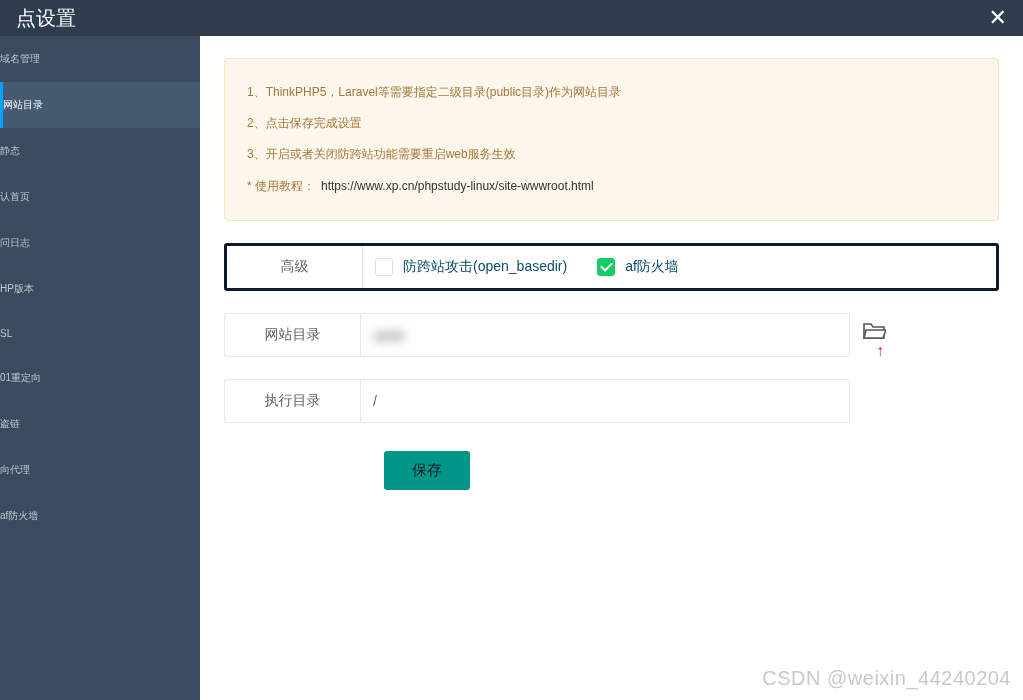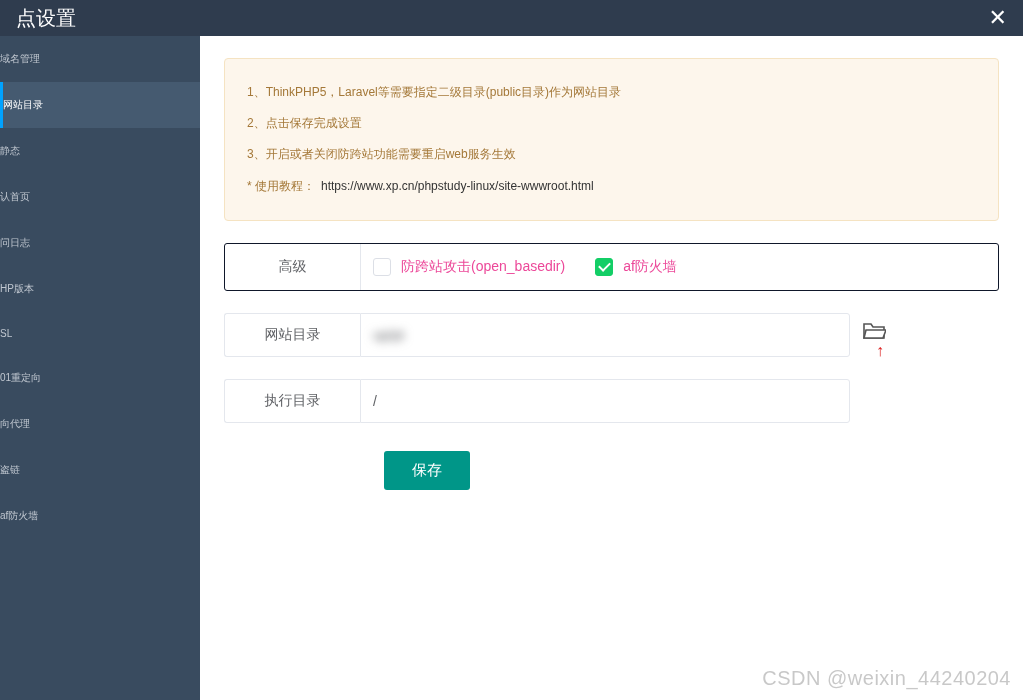--- a/index.html
+++ b/index.html
@@ -50,21 +50,21 @@
       border-radius: 4px;
       padding: 18px 22px;
       color: #a47838;
       line-height: 2.6;
       font-size: 12px;
     }
     .note-box a { color: #333; text-decoration: none; margin-left: 6px; }
     
     .option-row {
       margin-top: 22px;
-      border: 1px solid #0f172a;
+      border: 3px solid #0f172a;
       border-radius: 3px;
       display: flex;
       align-items: center;
       height: 48px;
     }
     .option-label {
       width: 136px;
       text-align: center;
       color: #606266;
       border-right: 1px solid #e4e7ed;
@@ -73,21 +73,21 @@
       align-items: center;
       justify-content: center;
     }
     .option-content {
       display: flex;
       align-items: center;
       padding-left: 12px;
       gap: 30px;
       flex: 1;
     }
-    .chk { display: inline-flex; align-items: center; gap: 10px; color: #ec4899; }
+    .chk { display: inline-flex; align-items: center; gap: 10px; color: #0c4a6e; }
     .chk-box {
       width: 18px; height: 18px;
       border: 1px solid #dcdfe6;
       border-radius: 3px;
       display: inline-flex;
       align-items: center; justify-content: center;
       background: #fff;
     }
     .chk-box.checked {
       background: #13ce66;
@@ -158,21 +158,21 @@
       left: 14px; top: 22px;
       color: #d22;
       font-size: 16px;
       line-height: 1;
     }
     
     .save-btn {
       margin-top: 28px;
       margin-left: 160px;
       background: #009688;
-      color: #ffffff;
+      color: #0f172a;
       border: none;
       padding: 10px 28px;
       font-size: 15px;
       border-radius: 3px;
       cursor: pointer;
       font-family: inherit;
     }
     
     .watermark {
       position: fixed;
@@ -195,22 +195,22 @@
 <div class="body-wrap">
   <div class="sidebar">
     <div class="sidebar-item">域名管理</div>
     <div class="sidebar-item active">网站目录</div>
     <div class="sidebar-item">静态</div>
     <div class="sidebar-item">认首页</div>
     <div class="sidebar-item">问日志</div>
     <div class="sidebar-item">HP版本</div>
     <div class="sidebar-item">SL</div>
     <div class="sidebar-item">01重定向</div>
+    <div class="sidebar-item">盗链</div>
     <div class="sidebar-item">向代理</div>
-    <div class="sidebar-item">盗链</div>
     <div class="sidebar-item">af防火墙</div>
   </div>
 
   <div class="content">
     <div class="note-box">
       <div>1、ThinkPHP5，Laravel等需要指定二级目录(public目录)作为网站目录</div>
       <div>2、点击保存完成设置</div>
       <div>3、开启或者关闭防跨站功能需要重启web服务生效</div>
       <div>
         <span>* 使用教程：</span><a>https://www.xp.cn/phpstudy-linux/site-wwwroot.html</a>

